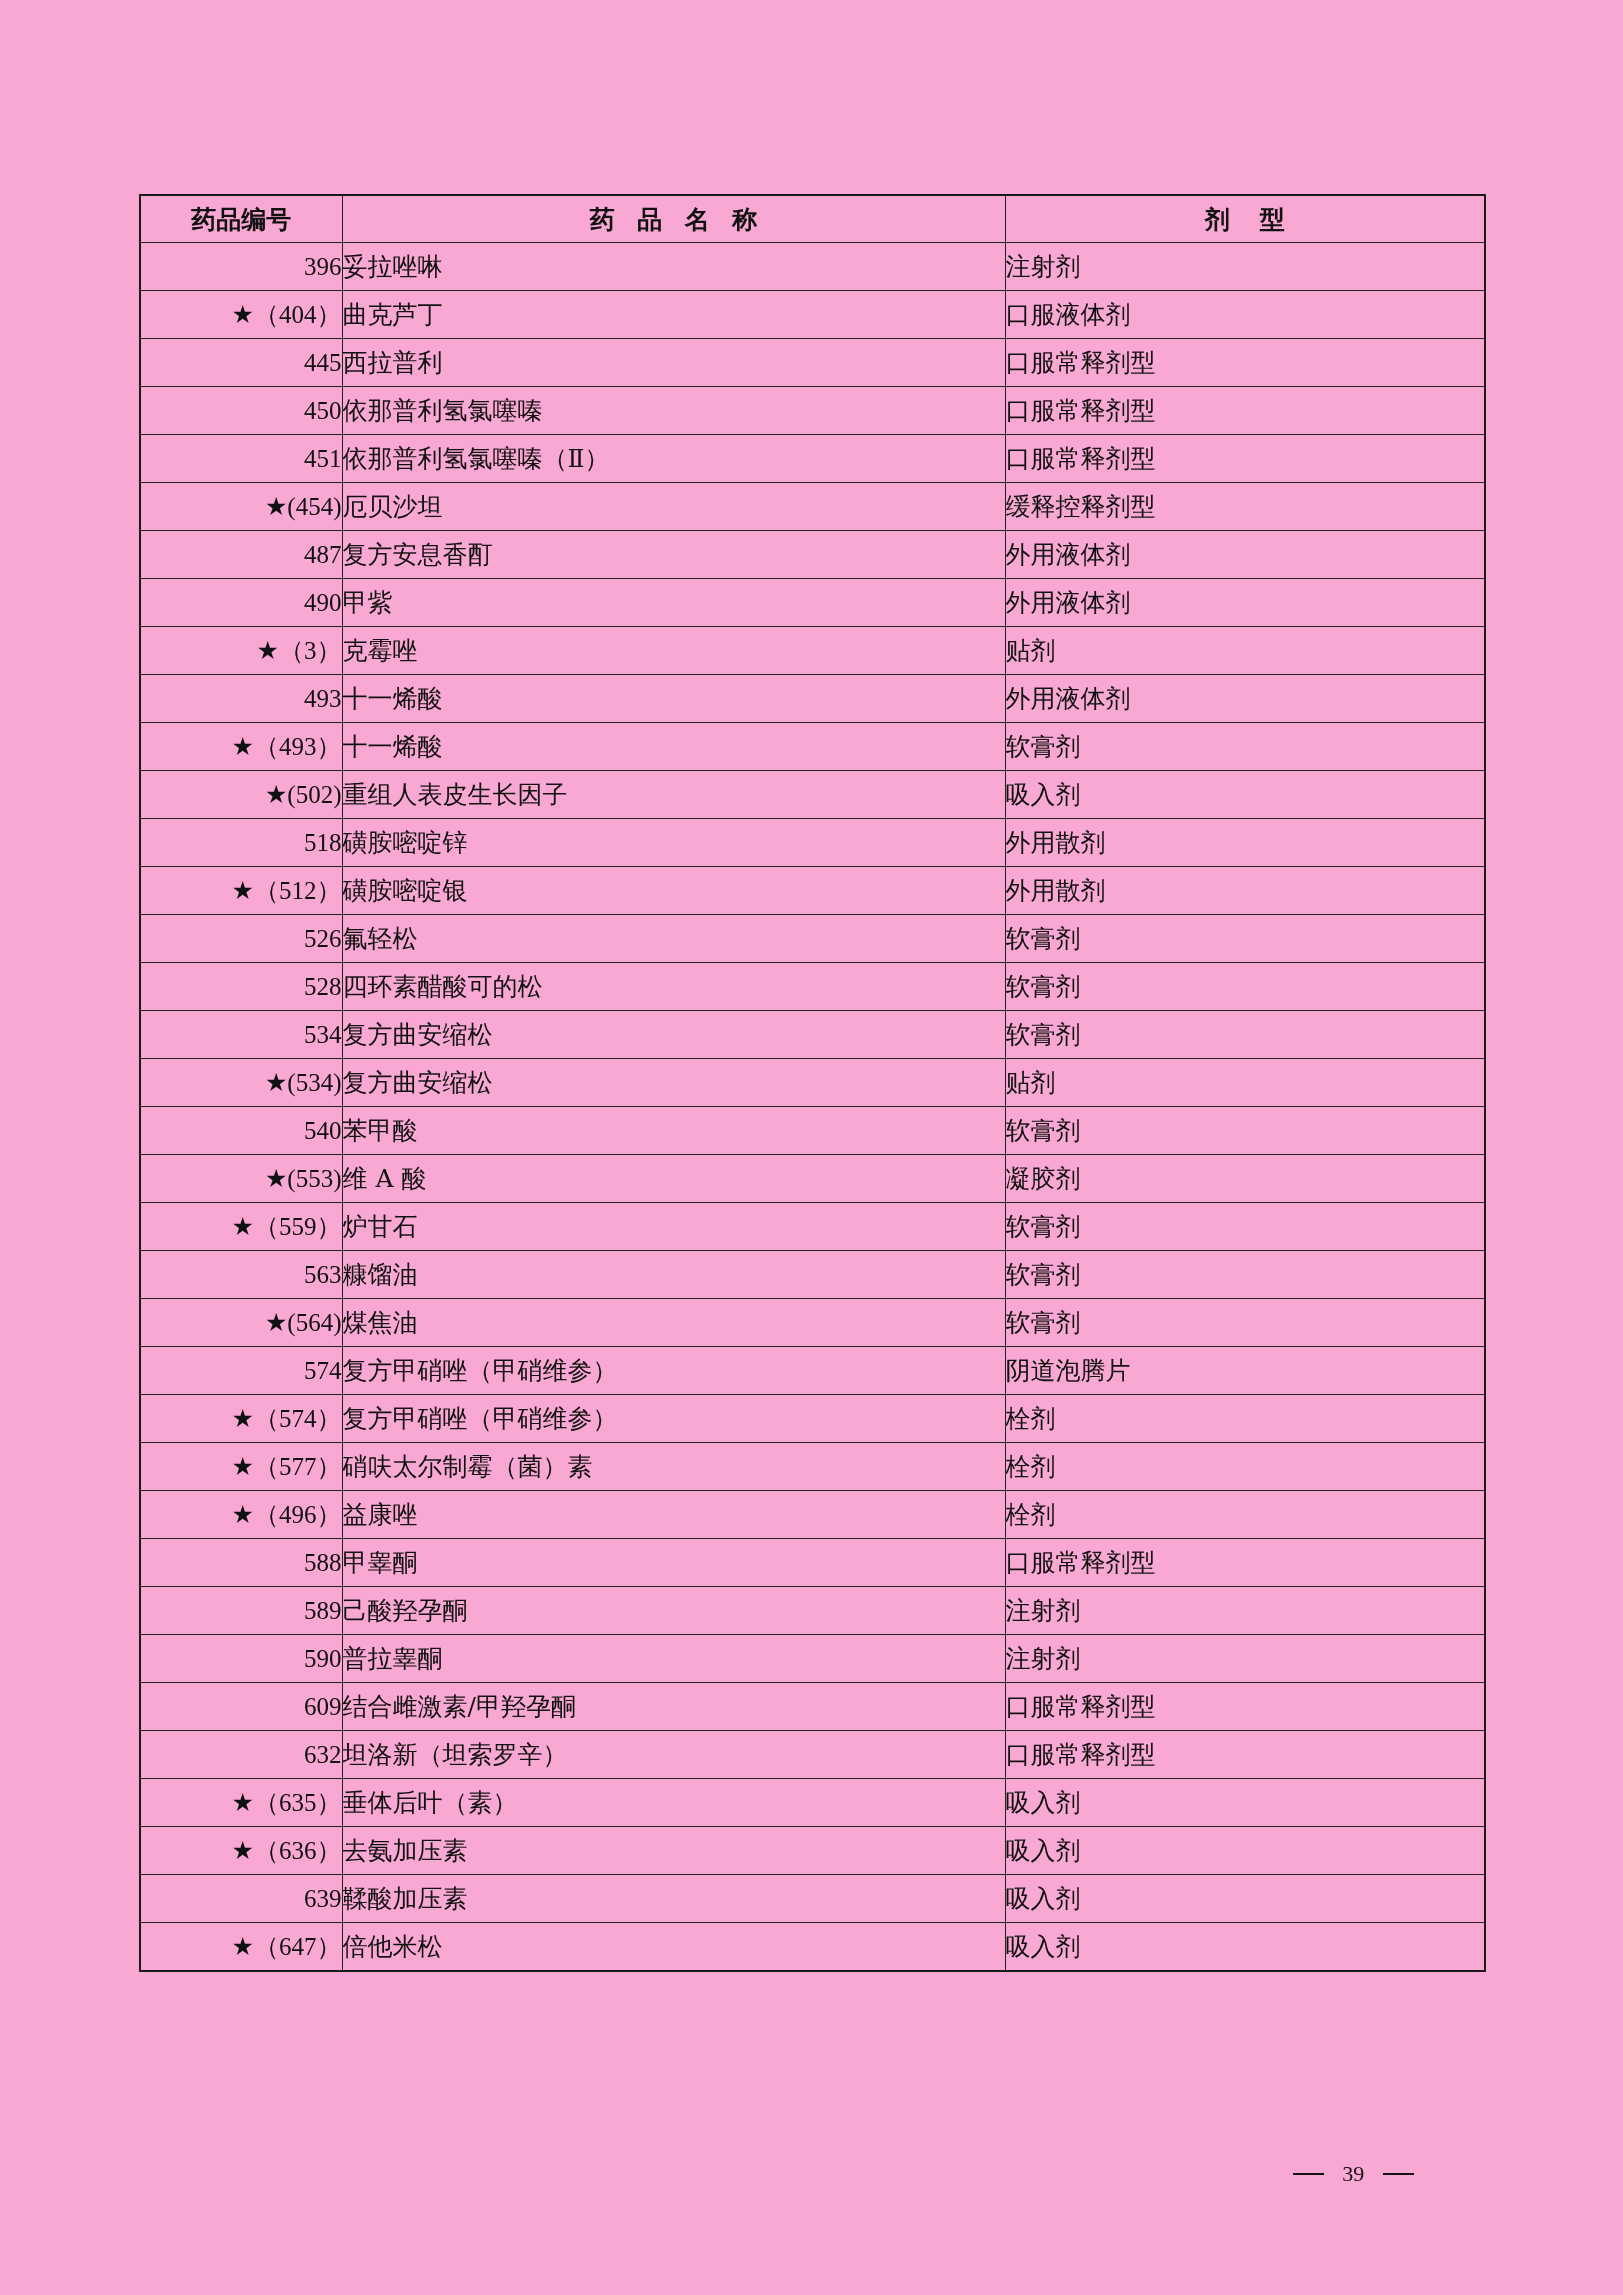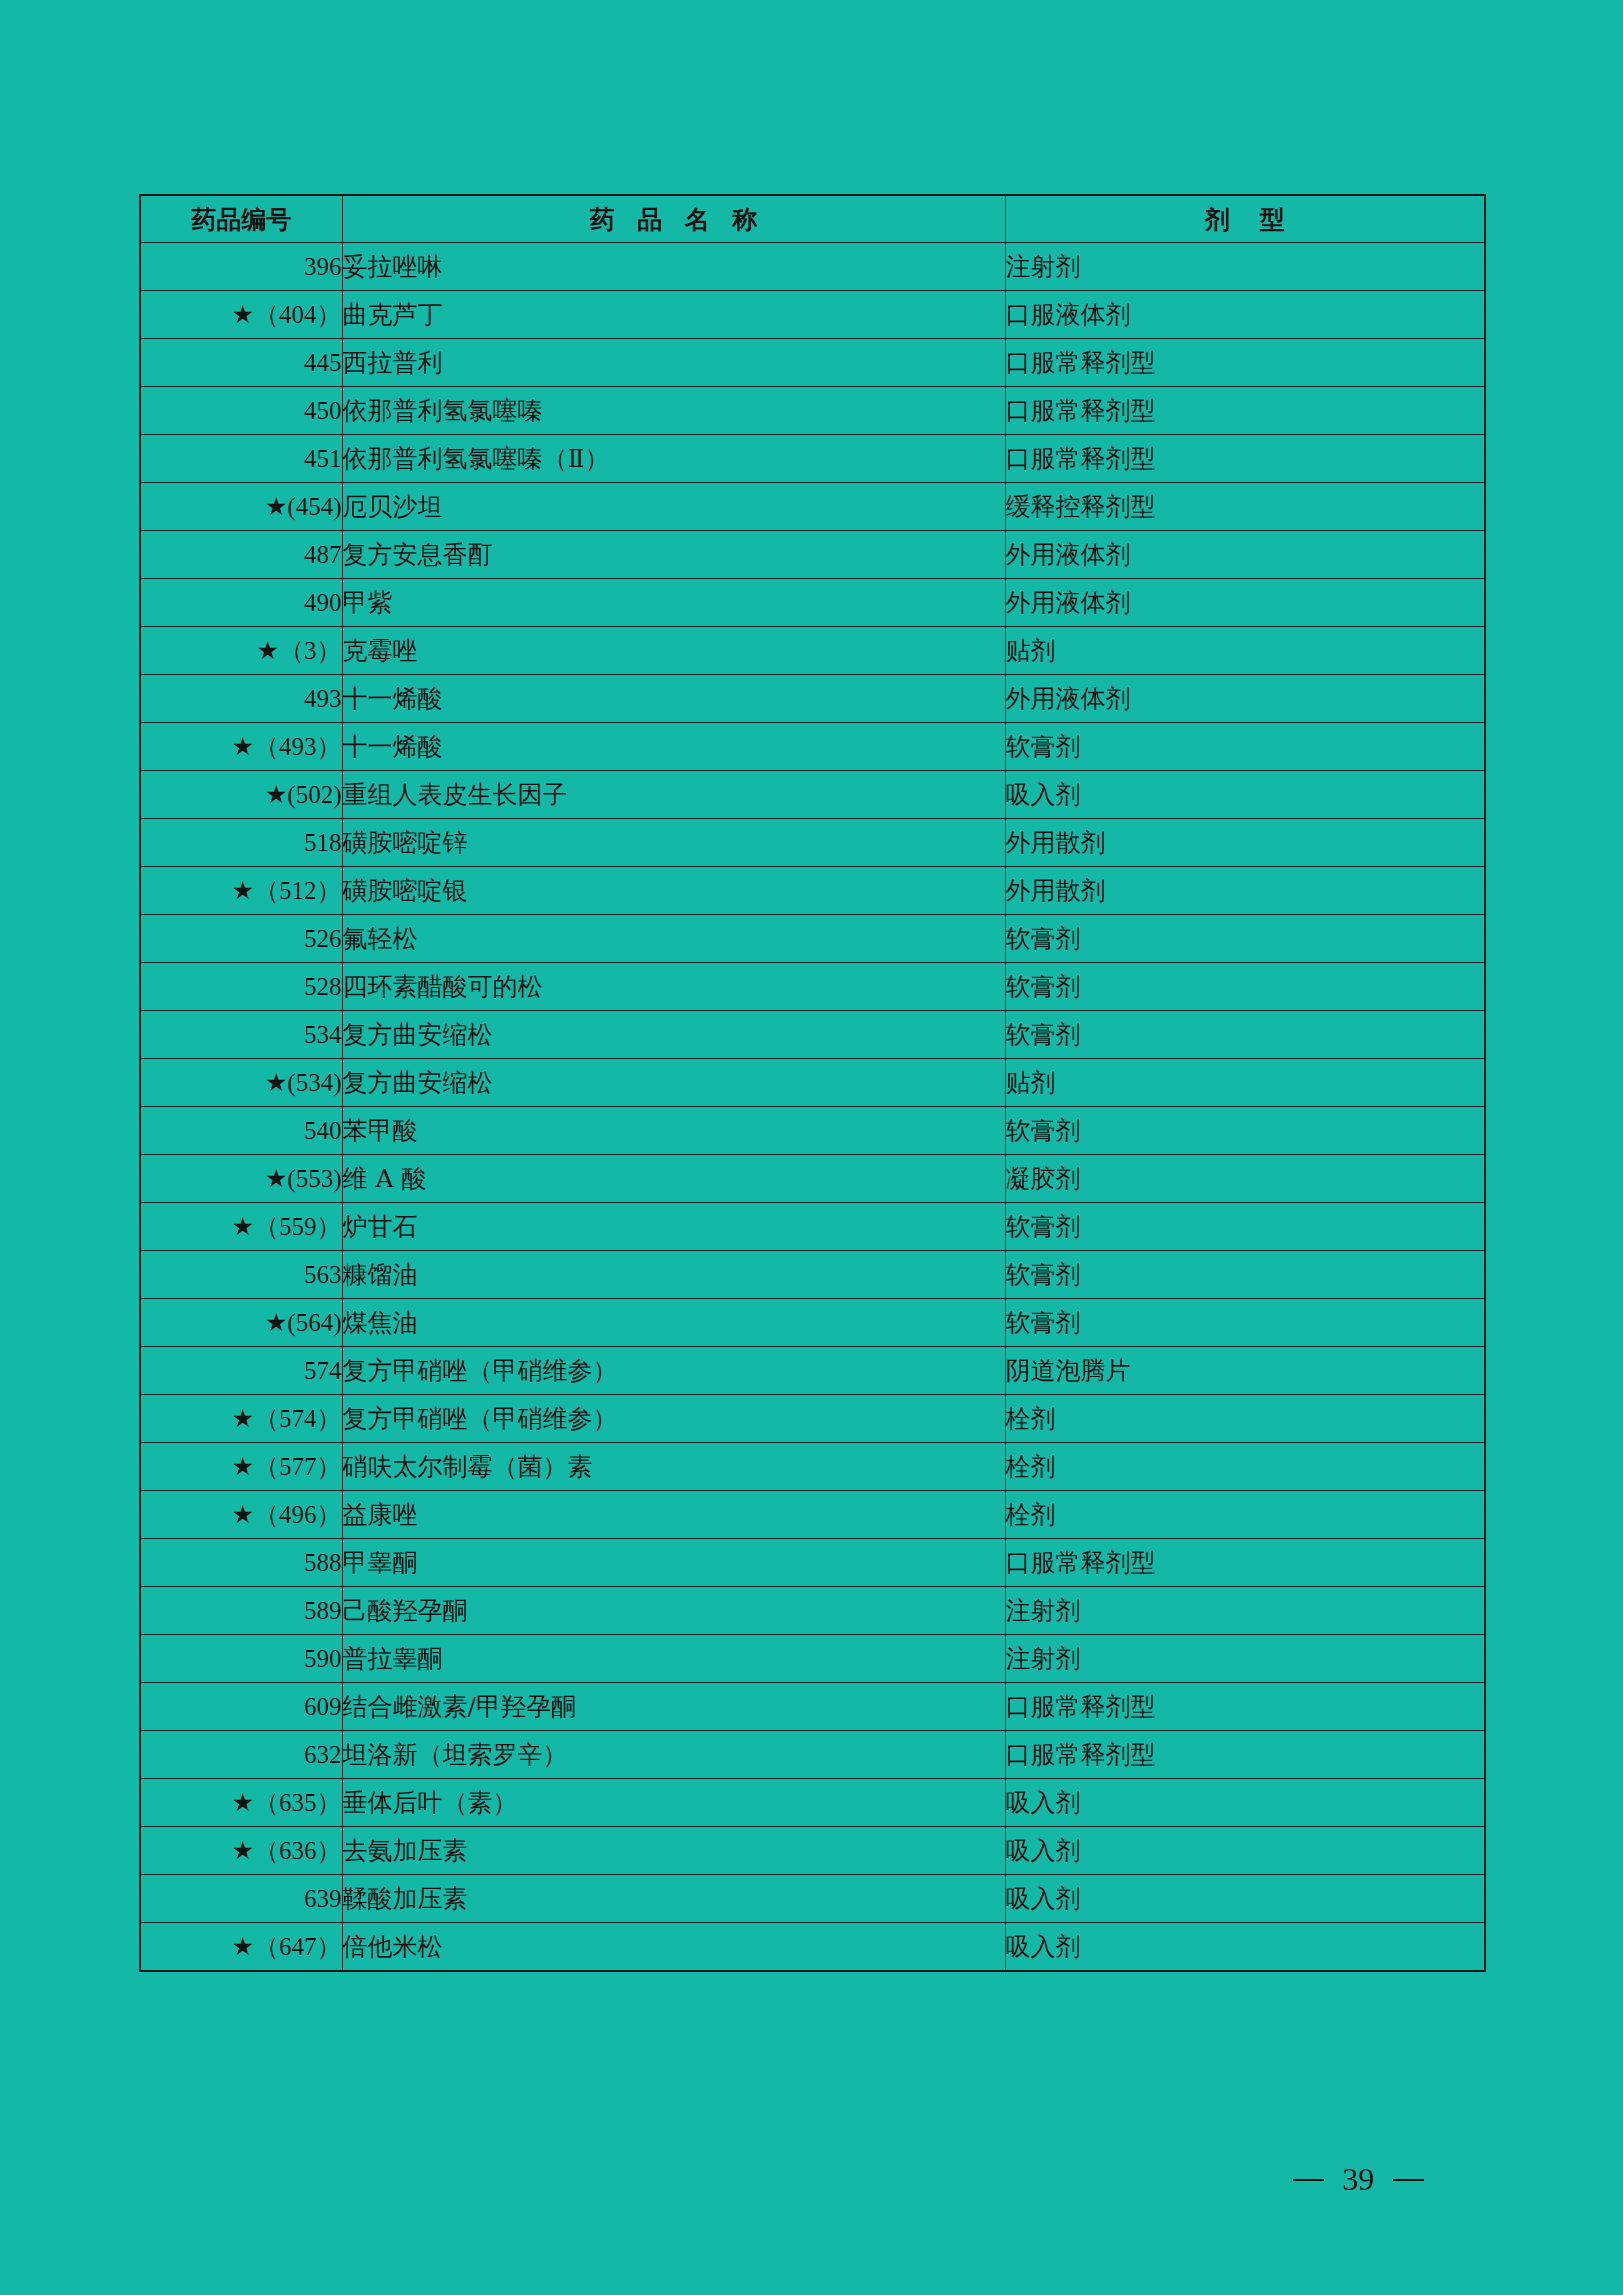--- a/index.html
+++ b/index.html
@@ -1,17 +1,17 @@
 <!DOCTYPE html>
 <html style="font-size:10.5px"><head>
 <meta charset="utf-8">
 <style>
   html, body { margin: 0; padding: 0; background: #ffffff; }
   body { width: 1623px; height: 2295px; position: relative; overflow: hidden; }
-  .page { position: absolute; left: 0; top: 0; width: 1623px; height: 2295px; background: #14b8a6; }
+  .page { position: absolute; left: 0; top: 0; width: 1623px; height: 2295px; background: #f9a8d4; }
   table.drug-table {
     position: absolute; left: 139px; top: 194px; width: 1346px;
     border-collapse: collapse; table-layout: fixed;
     border: 2px solid #1a1a1a;
   }
   table.drug-table col.c1 { width: 202px; }
   table.drug-table col.c2 { width: 663px; }
   table.drug-table col.c3 { width: 480px; }
   table.drug-table th, table.drug-table td {
     border: 1.6px solid #222;
@@ -22,21 +22,21 @@
   table.drug-table th {
     font-family: "DejaVu Sans", "Liberation Sans", sans-serif;
     font-weight: bold; text-align: center; height: 46px;
   }
   th.h-name span { letter-spacing: 0.9em; margin-right: -0.9em; }
   th.h-form span { letter-spacing: 1.2em; margin-right: -1.2em; }
   td.code { text-align: right; font-family: "Liberation Serif", "DejaVu Serif", serif; }
   td.name, td.form { padding-left: 15.7px; font-family: "DejaVu Serif", "Liberation Serif", serif; text-align: left; }
   .page-number {
     position: absolute; top: 2161px; left: 1293px;
-    font-family: "Liberation Serif", "DejaVu Serif", serif; font-size: 32px; color: #111;
+    font-family: "Liberation Serif", "DejaVu Serif", serif; font-size: 22px; color: #111;
     display: flex; align-items: center; gap: 18.3px;
   }
   .page-number .dash { display: inline-block; width: 31px; height: 2px; background: #111; }
 </style>
 </head>
 <body>
 
 <div class="page">
   <table class="drug-table">
     <colgroup>

